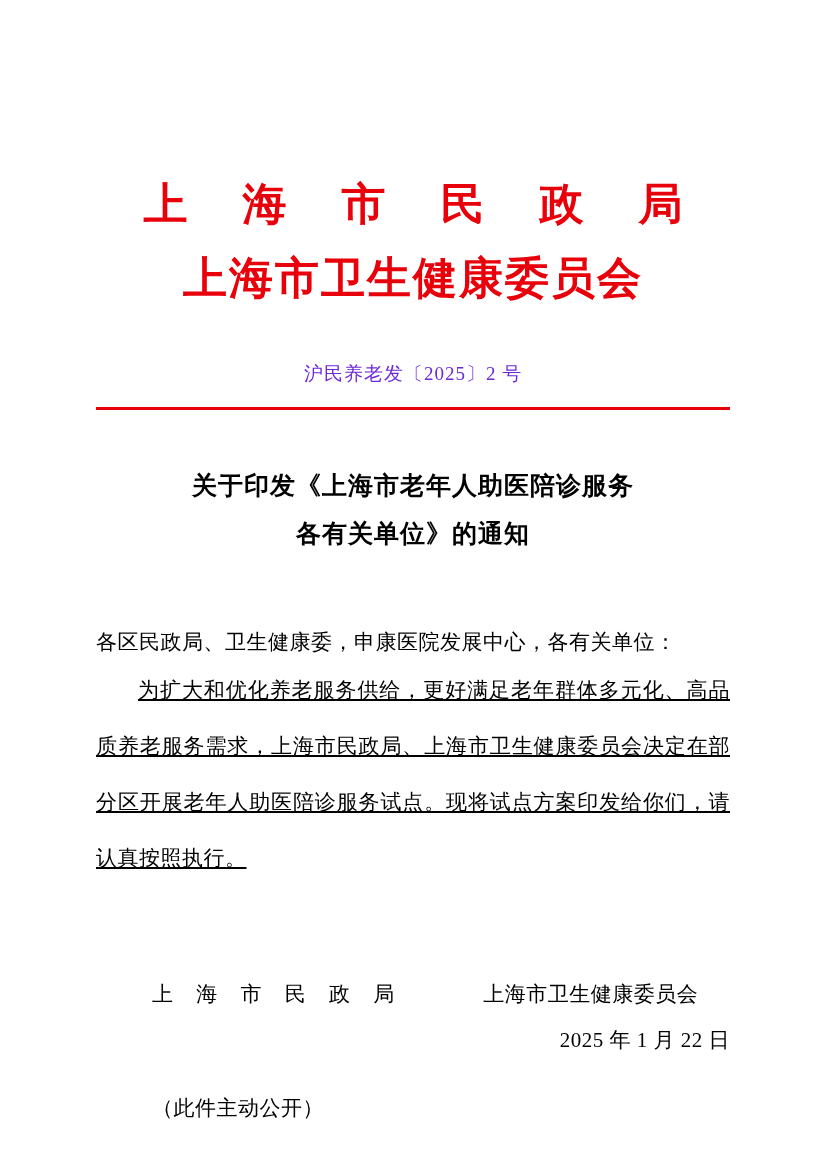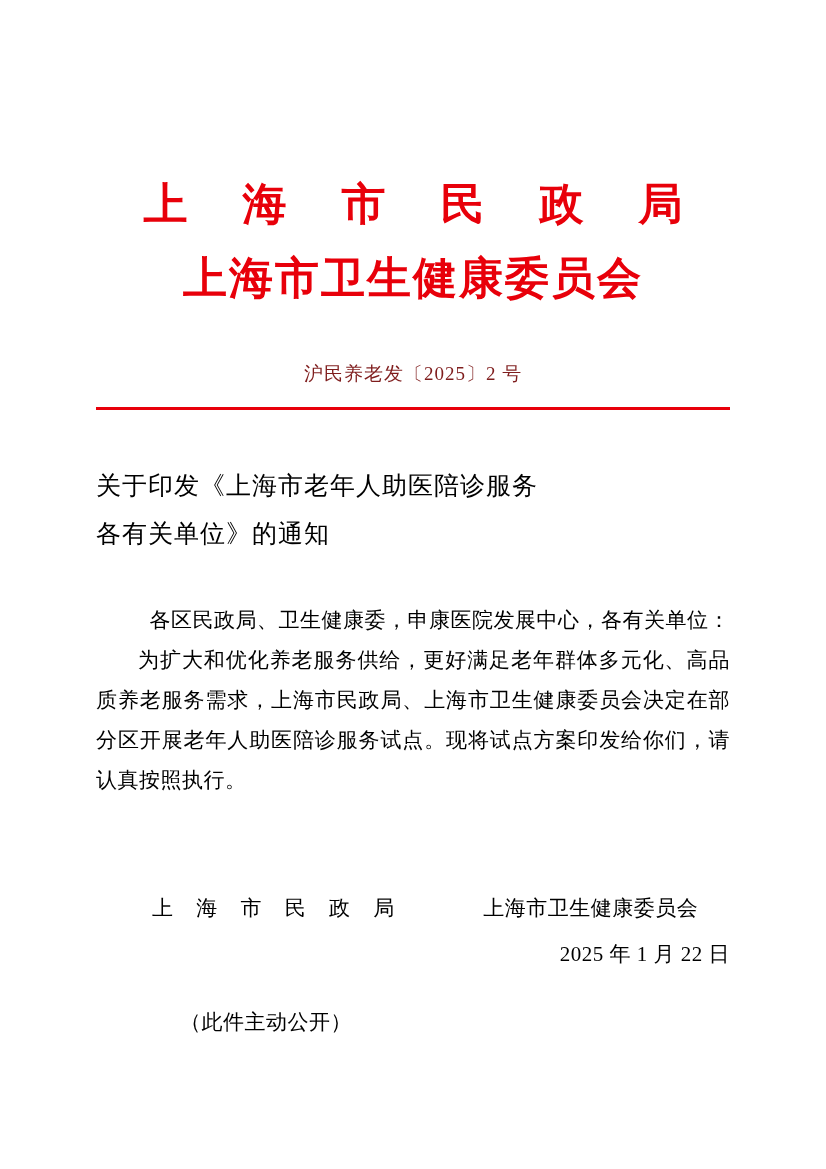--- a/index.html
+++ b/index.html
@@ -42,57 +42,57 @@
     font-size: 44px;
     letter-spacing: 2px;
     line-height: 60px;
     white-space: nowrap;
   }
   
   .doc-number {
     margin-top: 52px;
     text-align: center;
     font-size: 19px;
-    color: #7f1d1d;
+    color: #6d28d9;
     letter-spacing: 1px;
   }
   
   .red-rule {
     margin-top: 20px;
     height: 3px;
     background: #e8000a;
     width: 100%;
   }
   
   .doc-title {
     margin-top: 52px;
-    text-align: left;
+    text-align: center;
     font-size: 25px;
-    font-weight: normal;
+    font-weight: bold;
     line-height: 48px;
     letter-spacing: 1px;
   }
   .doc-title .t2 {
     display: block;
   }
   
   .salutation {
-    margin-top: 42px;
+    margin-top: 64px;
     font-size: 21px;
     line-height: 40px;
     letter-spacing: 0.5px;
-    text-align: right;
   }
   .body-para {
     font-size: 21px;
-    line-height: 40px;
+    line-height: 56px;
     text-align: justify;
     text-justify: inter-ideograph;
     text-indent: 2em;
     letter-spacing: 0.5px;
+    text-decoration: underline;
   }
   
   .signature-row {
     margin-top: 88px;
     display: flex;
     justify-content: flex-start;
     font-size: 21px;
     line-height: 40px;
   }
   .sig-left {
@@ -112,21 +112,21 @@
     line-height: 40px;
     margin-top: 6px;
   }
   .date-text {
     margin-left: 380px;
     white-space: nowrap;
     letter-spacing: 0.5px;
   }
   .disclosure {
     margin-top: 28px;
-    margin-left: 84px;
+    margin-left: 56px;
     font-size: 21px;
     line-height: 40px;
     letter-spacing: 0.5px;
   }
 </style>
 </head>
 <body>
 
 <div class="page">
 

